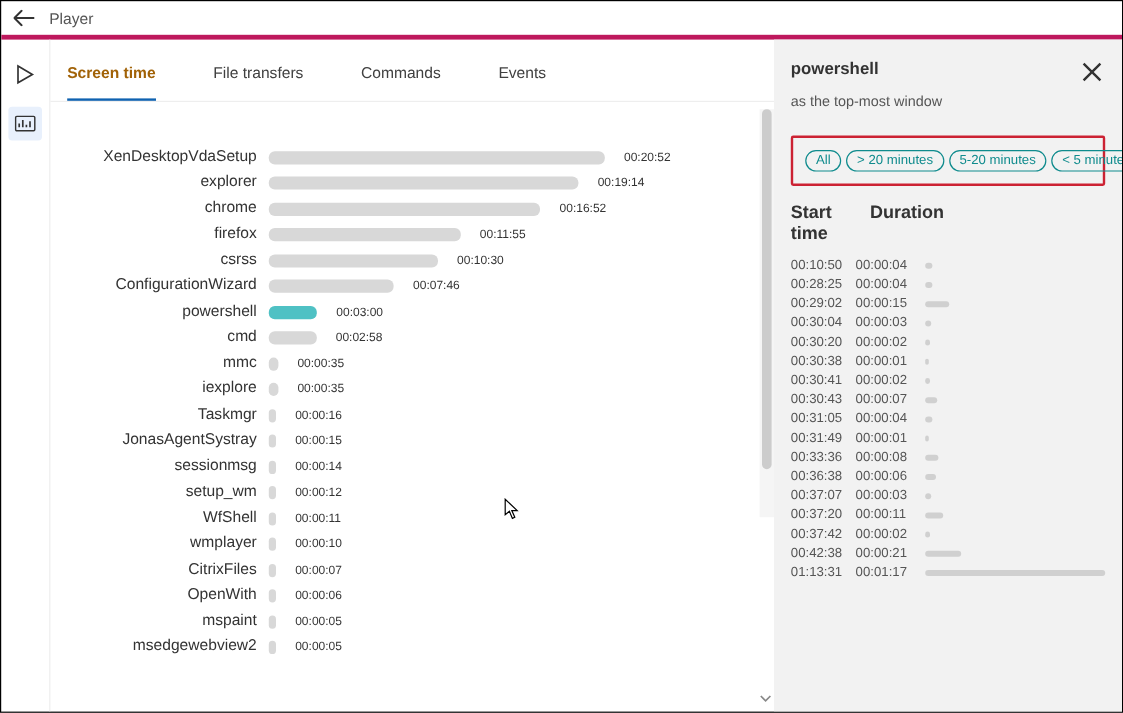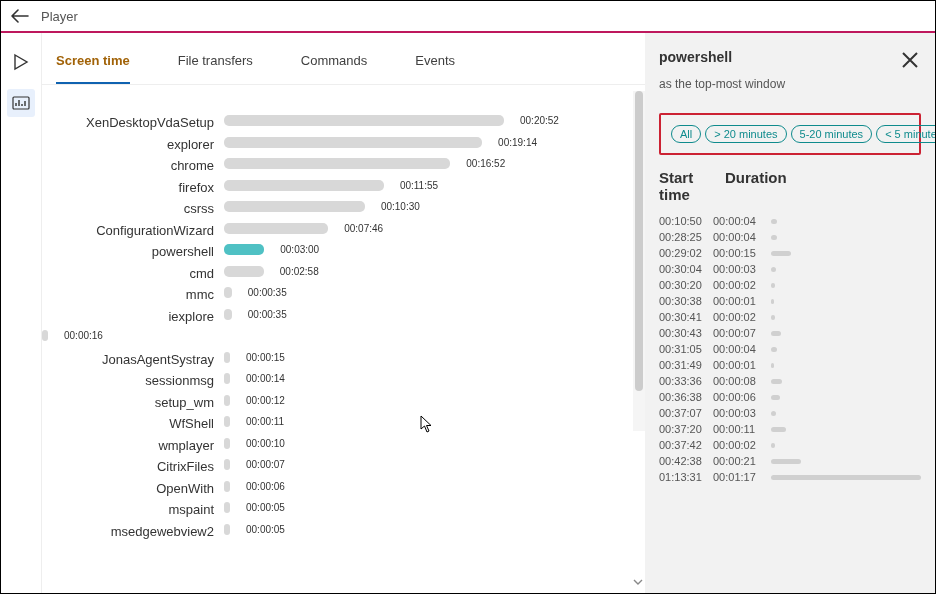--- a/index.html
+++ b/index.html
@@ -1,30 +1,30 @@
 <!DOCTYPE html>
 <html><head>
   <meta charset="utf-8">
   <style>
     * { box-sizing: border-box; margin: 0; padding: 0; }
     body { font-family: -apple-system, BlinkMacSystemFont, "Segoe UI", Arial, sans-serif; font-size: 13px; color: #333; background: #fff; width: 936px; height: 594px; overflow: hidden; border: 1px solid #000; }
-    .header { height: 32px; display: flex; align-items: center; gap: 12px; padding: 0 10px; border-bottom: 2px solid #be185d; }
+    .header { height: 32px; display: flex; align-items: center; gap: 12px; padding: 0 10px; border-bottom: 4px solid #be185d; }
     .back-arrow { width: 18px; height: 18px; display: flex; align-items: center; justify-content: center; cursor: pointer; }
     .header-title { color: #555; font-size: 13px; }
     .main { display: flex; height: calc(100% - 32px); }
     .sidebar { width: 40px; display: flex; flex-direction: column; align-items: center; padding-top: 18px; gap: 16px; }
     .sidebar-icon { width: 22px; height: 22px; display: flex; align-items: center; justify-content: center; }
     .sidebar-icon.active { background: #e8f0fc; border-radius: 3px; padding: 4px; width: 28px; height: 28px; }
     .content { flex: 1; display: flex; border-left: 1px solid #eee; }
     .left-panel { flex: 1; display: flex; flex-direction: column; position: relative; }
     .tabs { display: flex; gap: 48px; padding: 20px 0 0 14px; height: 52px; border-bottom: 1px solid #eee; }
     .tab { font-size: 13px; color: #404040; cursor: pointer; padding-bottom: 12px; }
     .tab.active { color: #a16207; font-weight: 600; border-bottom: 2px solid #0f62b0; }
     .chart-area { padding: 30px 20px 10px 0; overflow-y: auto; flex: 1; position: relative; }
-    .row { display: flex; align-items: flex-start; height: 21.5px; margin-bottom: 0px; }
+    .row { display: flex; align-items: flex-end; height: 21.5px; margin-bottom: 0px; }
     .row-label { width: 182px; text-align: right; padding-right: 10px; font-size: 13px; color: #333; }
     .row-bar-wrap { display: flex; align-items: center; gap: 16px; }
     .row-bar { height: 11px; border-radius: 5px; background: #d8d8d8; }
     .row-bar.hl { background: #4fc1c4; }
     .row-duration { font-size: 10px; color: #333; }
     .scrollbar-track { position: absolute; right: 0; top: 58px; width: 12px; height: 340px; background: #f5f5f5; }
     .scrollbar-thumb { width: 8px; margin: 0 auto; height: 300px; background: #ccc; border-radius: 4px; }
     .scrollbar-down { position: absolute; right: 0; bottom: 6px; width: 12px; height: 12px; }
     .right-panel { width: 290px; background: #f2f2f2; padding: 16px 14px 10px 14px; position: relative; }
     .rp-header { display: flex; justify-content: space-between; align-items: start; }
@@ -143,20 +143,21 @@
             </div>
           </div>
           <div class="row">
             <div class="row-label">iexplore</div>
             <div class="row-bar-wrap">
               <div class="row-bar" style="width: 7.82748px;"></div>
               <div class="row-duration">00:00:35</div>
             </div>
           </div>
           <div class="row">
+            <div class="row-label">Taskmgr</div>
             <div class="row-bar-wrap">
               <div class="row-bar" style="width: 6px;"></div>
               <div class="row-duration">00:00:16</div>
             </div>
           </div>
           <div class="row">
             <div class="row-label">JonasAgentSystray</div>
             <div class="row-bar-wrap">
               <div class="row-bar" style="width: 6px;"></div>
               <div class="row-duration">00:00:15</div>

